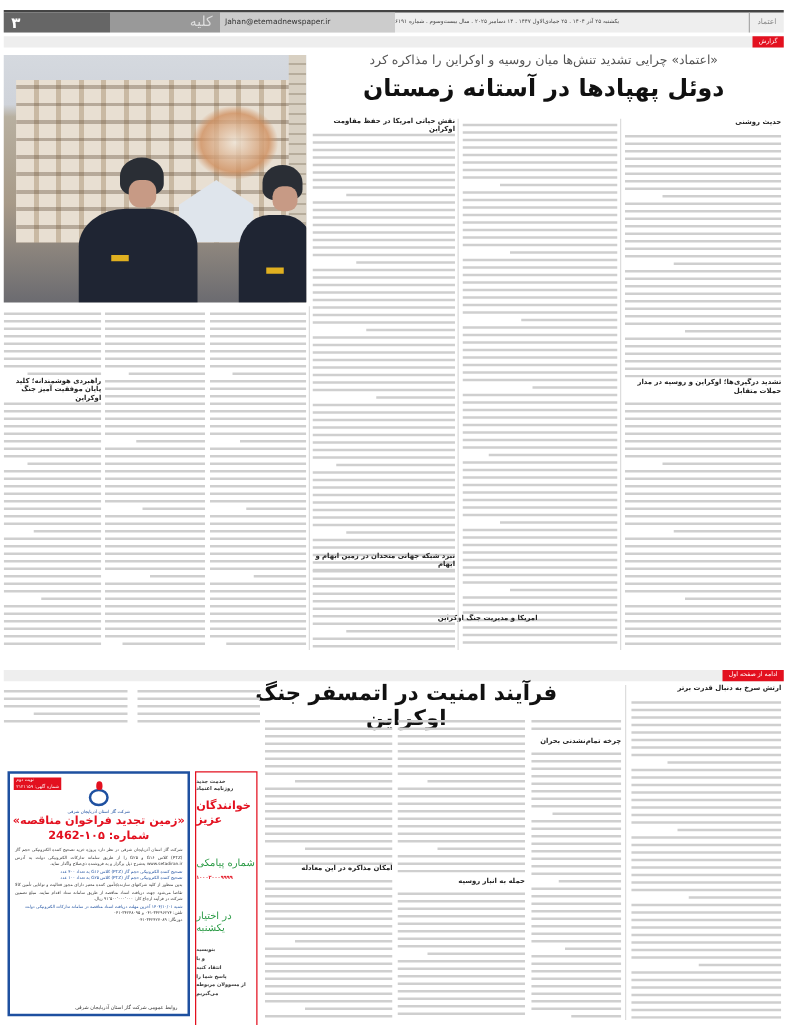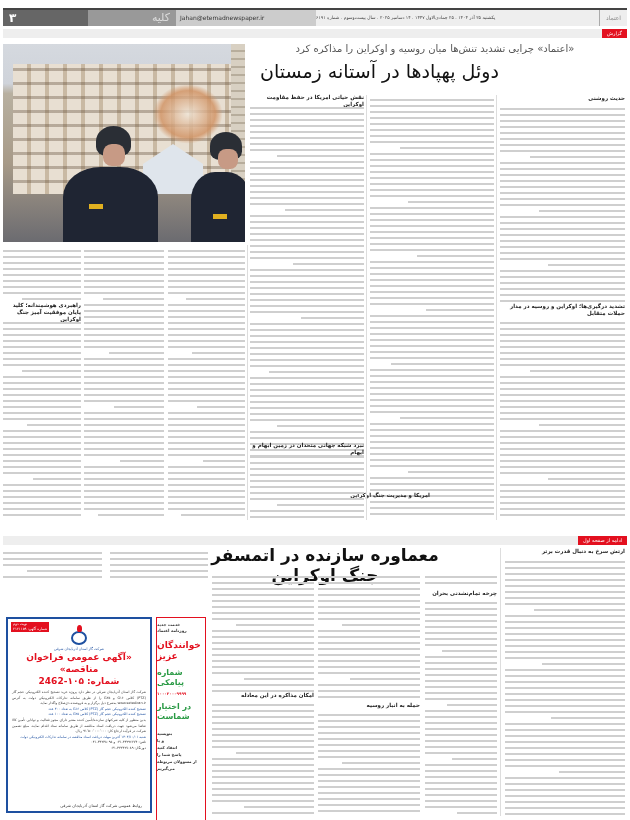--- a/index.html
+++ b/index.html
@@ -19,37 +19,37 @@
 .snow{position:absolute;left:140px;top:100px;width:60px;height:50px;background:#dfe5ec;clip-path:polygon(0 40%,50% 0,100% 40%,100% 100%,0 100%)}
 .tower{position:absolute;right:0;top:0;width:14px;height:198px;background:repeating-linear-gradient(0deg,#d8d0c2 0 6px,#b7ad9c 6px 8px)}
 .soldier{position:absolute;bottom:0;background:#1f2533;border-radius:40% 40% 0 0}
 .helmet{position:absolute;background:#2a2e35;border-radius:50% 50% 30% 30%}
 .face{position:absolute;background:#c79a85;border-radius:40%}
 .badge{position:absolute;background:#e0b020}
 .col{position:absolute;font-size:3.2px;line-height:6px;color:#555;direction:rtl;text-align:justify;overflow:hidden}
 .col .ln{height:6px;border-bottom:2.4px solid #cfcfcf;margin-bottom:0;background:transparent}
 .sub{position:absolute;font-weight:bold;color:#222;direction:rtl;text-align:right;font-size:5.5px;line-height:7px}
 .kicker{position:absolute;left:260px;top:43px;width:350px;text-align:center;font-size:10px;color:#555;direction:rtl}
-.headline{position:absolute;left:260px;top:60px;width:350px;text-align:left;font-size:19px;font-weight:normal;color:#111;direction:rtl}
+.headline{position:absolute;left:260px;top:60px;width:350px;text-align:center;font-size:19px;font-weight:bold;color:#111;direction:rtl}
 .h2{position:absolute;left:200px;top:545px;width:250px;text-align:center;font-size:17px;font-weight:bold;color:#111;direction:rtl}
 .vline{position:absolute;width:1px;background:#ddd}
 .ad{position:absolute;left:6px;top:617px;width:146px;height:196px;border:2px solid #1e50a0;background:#fff;direction:rtl;text-align:center}
 .ad .corner{position:absolute;left:3px;top:3px;background:#e3101f;color:#fff;font-size:3.6px;line-height:5px;padding:0 2px;text-align:left}
 .ad .org{margin-top:10px;font-size:3.5px;color:#1e50a0}
 .ad .flame{width:16px;height:14px;margin:0 auto;border-radius:50%;border:2px solid #1e50a0;position:relative}
 .ad .flame:before{content:"";position:absolute;left:4px;top:-8px;width:5px;height:7px;background:#e3101f;border-radius:50% 50% 40% 40%}
 .ad .t1{font-size:9px;font-weight:bold;color:#e3101f;line-height:12px}
 .ad .t2{font-size:9px;font-weight:bold;color:#e3101f;line-height:12px}
 .ad .body{font-size:3.4px;line-height:5.6px;color:#333;padding:3px 4px;text-align:justify}
 .ad .body .blue{color:#1e50a0}
 .ad .foot{font-size:4px;color:#333;position:absolute;bottom:3px;right:8px}
 .ad2{position:absolute;left:156px;top:617px;width:50px;height:236px;border:1.5px solid #e3101f;background:#fff;direction:rtl;text-align:left;padding-top:4px}
 .ad2 .a{font-size:4.2px;font-weight:bold;color:#333;line-height:6px}
 .ad2 .red{font-size:9px;font-weight:bold;color:#e3101f;line-height:11px;margin-top:6px}
-.ad2 .grn{font-size:8px;font-weight:bold;color:#2a9a45;line-height:10px;margin-top:6px}
+.ad2 .grn{font-size:8px;font-weight:normal;color:#2a9a45;line-height:10px;margin-top:24px}
 .ad2 .num{font-size:4px;font-weight:bold;color:#e3101f;margin-top:3px}
 .ad2 .b{font-size:4px;font-weight:bold;color:#333;line-height:7px;margin-top:8px}
 </style>
 </head>
 <body>
 
 <div class="hdr">
   <div class="pg">۳</div>
   <div class="sec">کلیه</div>
   <div class="mail">Jahan@etemadnewspaper.ir</div>
@@ -446,21 +446,21 @@
     <div class="ln" style="margin-left: auto;"></div>
     <div class="ln" style="margin-left: auto;"></div>
     <div class="ln" style="margin-left: auto;"></div>
     <div class="ln" style="margin-left: auto;"></div>
     <div class="ln" style="margin-left: auto;"></div>
   </div>
 
 <div class="secbar" style="top:536px">
   <span class="tag">ادامه از صفحه اول</span>
 </div>
-<div class="h2">معماوره سازنده در اتمسفر جنگ اوکراین</div>
+<div class="h2">فرآیند امنیت در اتمسفر جنگ اوکراین</div>
 
 <div class="sub" style="left:505px;top:548px;width:120px">ارتش سرخ به دنبال قدرت برتر</div>
 <div class="col" style="left:505px;top:557px;width:120px;height:258px">
     <div class="ln" style="margin-left: auto;"></div>
     <div class="ln" style="margin-left: auto;"></div>
     <div class="ln" style="margin-left: auto;"></div>
     <div class="ln" style="margin-left: auto;"></div>
     <div class="ln" style="margin-left: auto;"></div>
     <div class="ln" style="margin-left: auto;"></div>
     <div class="ln" style="margin-left: auto;"></div>
@@ -645,41 +645,41 @@
     <div class="ln" style="margin-left: auto;"></div>
   </div>
 
 <div class="ad">
   <div class="corner">
     <div>نوبت دوم</div>
     <div>شماره آگهی: ۲۱۲۱۱۵۹</div>
   </div>
   <div class="flame" style="margin-top:12px"></div>
   <div class="org" style="margin-top:2px">شرکت گاز استان آذربایجان شرقی</div>
-  <div class="t1">«آگهی عمومی فراخوان مناقصه»</div>
+  <div class="t1">«زمین تجدید فراخوان مناقصه»</div>
   <div class="t2">شماره: ۱۰۵-2462</div>
   <div class="body">
     <div>شرکت گاز استان آذربایجان شرقی در نظر دارد پروژه خرید تصحیح کننده الکترونیکی حجم گاز (PTZ) کلاس G۱۶ و G۲۵ را از طریق سامانه تدارکات الکترونیکی دولت به آدرس www.setadiran.ir به‌شرح ذیل برگزار و به فروشنده ذی‌صلاح واگذار نماید.</div>
     <div class="blue">تصحیح کننده الکترونیکی حجم گاز (PTZ) کلاس G۱۶ به تعداد ۴۰۰ عدد</div>
     <div class="blue">تصحیح کننده الکترونیکی حجم گاز (PTZ) کلاس G۲۵ به تعداد ۱۰۰ عدد</div>
     <div>بدین منظور از کلیه شرکتهای سازنده/تأمین کننده معتبر دارای مجوز فعالیت و توانایی تأمین کالا تقاضا می‌شود جهت دریافت اسناد مناقصه از طریق سامانه ستاد اقدام نمایند. مبلغ تضمین شرکت در فرآیند ارجاع کار: ۹۱٬۵۰۰٬۰۰۰٬۰۰۰ ریال.</div>
     <div class="blue">شنبه ۱۴۰۴/۱۰/۰۱ آخرین مهلت دریافت اسناد مناقصه در سامانه تدارکات الکترونیکی دولت</div>
     <div>تلفن: ۳۴۲۹۶۲۷۴-۰۴۱ و ۳۴۲۴۸۰۹۵-۰۴۱</div>
     <div>دورنگار: ۳۴۲۴۲۷۰۸۹-۰۴۱</div>
   </div>
   <div class="foot">روابط عمومی شرکت گاز استان آذربایجان شرقی</div>
 </div>
 
 <div class="ad2">
   <div class="a">خدمت جدید</div>
   <div class="a">روزنامه اعتماد</div>
   <div class="red">خوانندگان عزیز</div>
   <div class="grn">شماره پیامکی</div>
   <div class="num">۱۰۰۰۲۰۰۰۹۹۹۹</div>
-  <div class="grn">در اختیار شماست</div>
+  <div class="grn">در اختیار یکشنبه</div>
   <div class="b">
     <div>بنویسید</div>
     <div>و یا</div>
     <div>انتقاد کنید</div>
     <div>پاسخ شما را</div>
     <div>از مسوولان مربوطه</div>
     <div>می‌گیریم</div>
   </div>
 </div>
 

